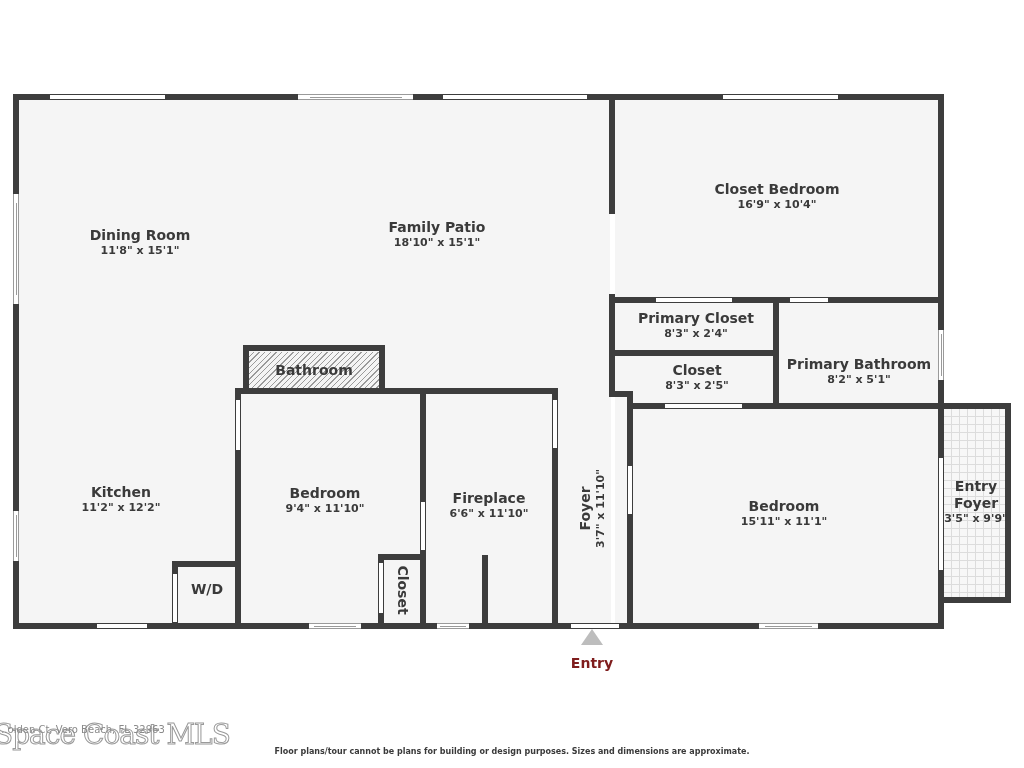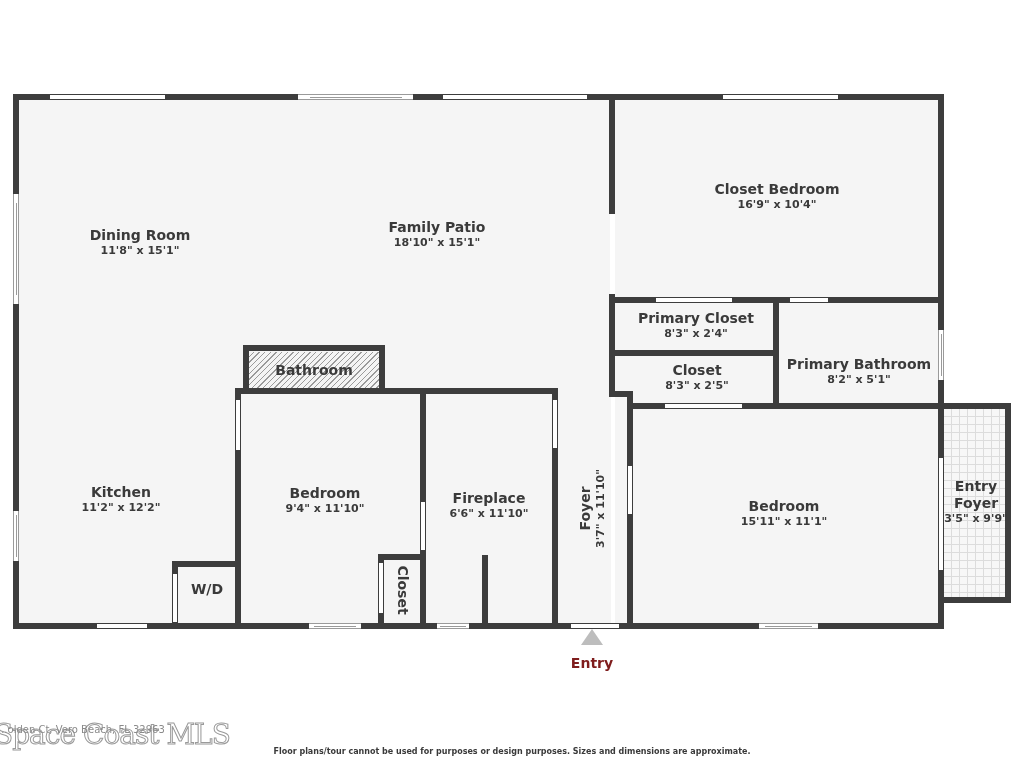--- a/index.html
+++ b/index.html
@@ -161,13 +161,13 @@
     <span class="name">Foyer</span>
     <span class="dim">3'5" x 9'9"</span>
   </div>
 
   <div class="entry-arrow"></div>
   <div class="entry-label">Entry</div>
 </div>
 
 <div class="watermark">Space Coast MLS</div>
 <div class="address">...olden Ct, Vero Beach, FL 32963</div>
-<div class="disclaimer">Floor plans/tour cannot be used for purposes or design purposes. Sizes and dimensions are approximate.</div>
+<div class="disclaimer">Floor plans/tour cannot be plans for building or design purposes. Sizes and dimensions are approximate.</div>
 
 </body></html>

